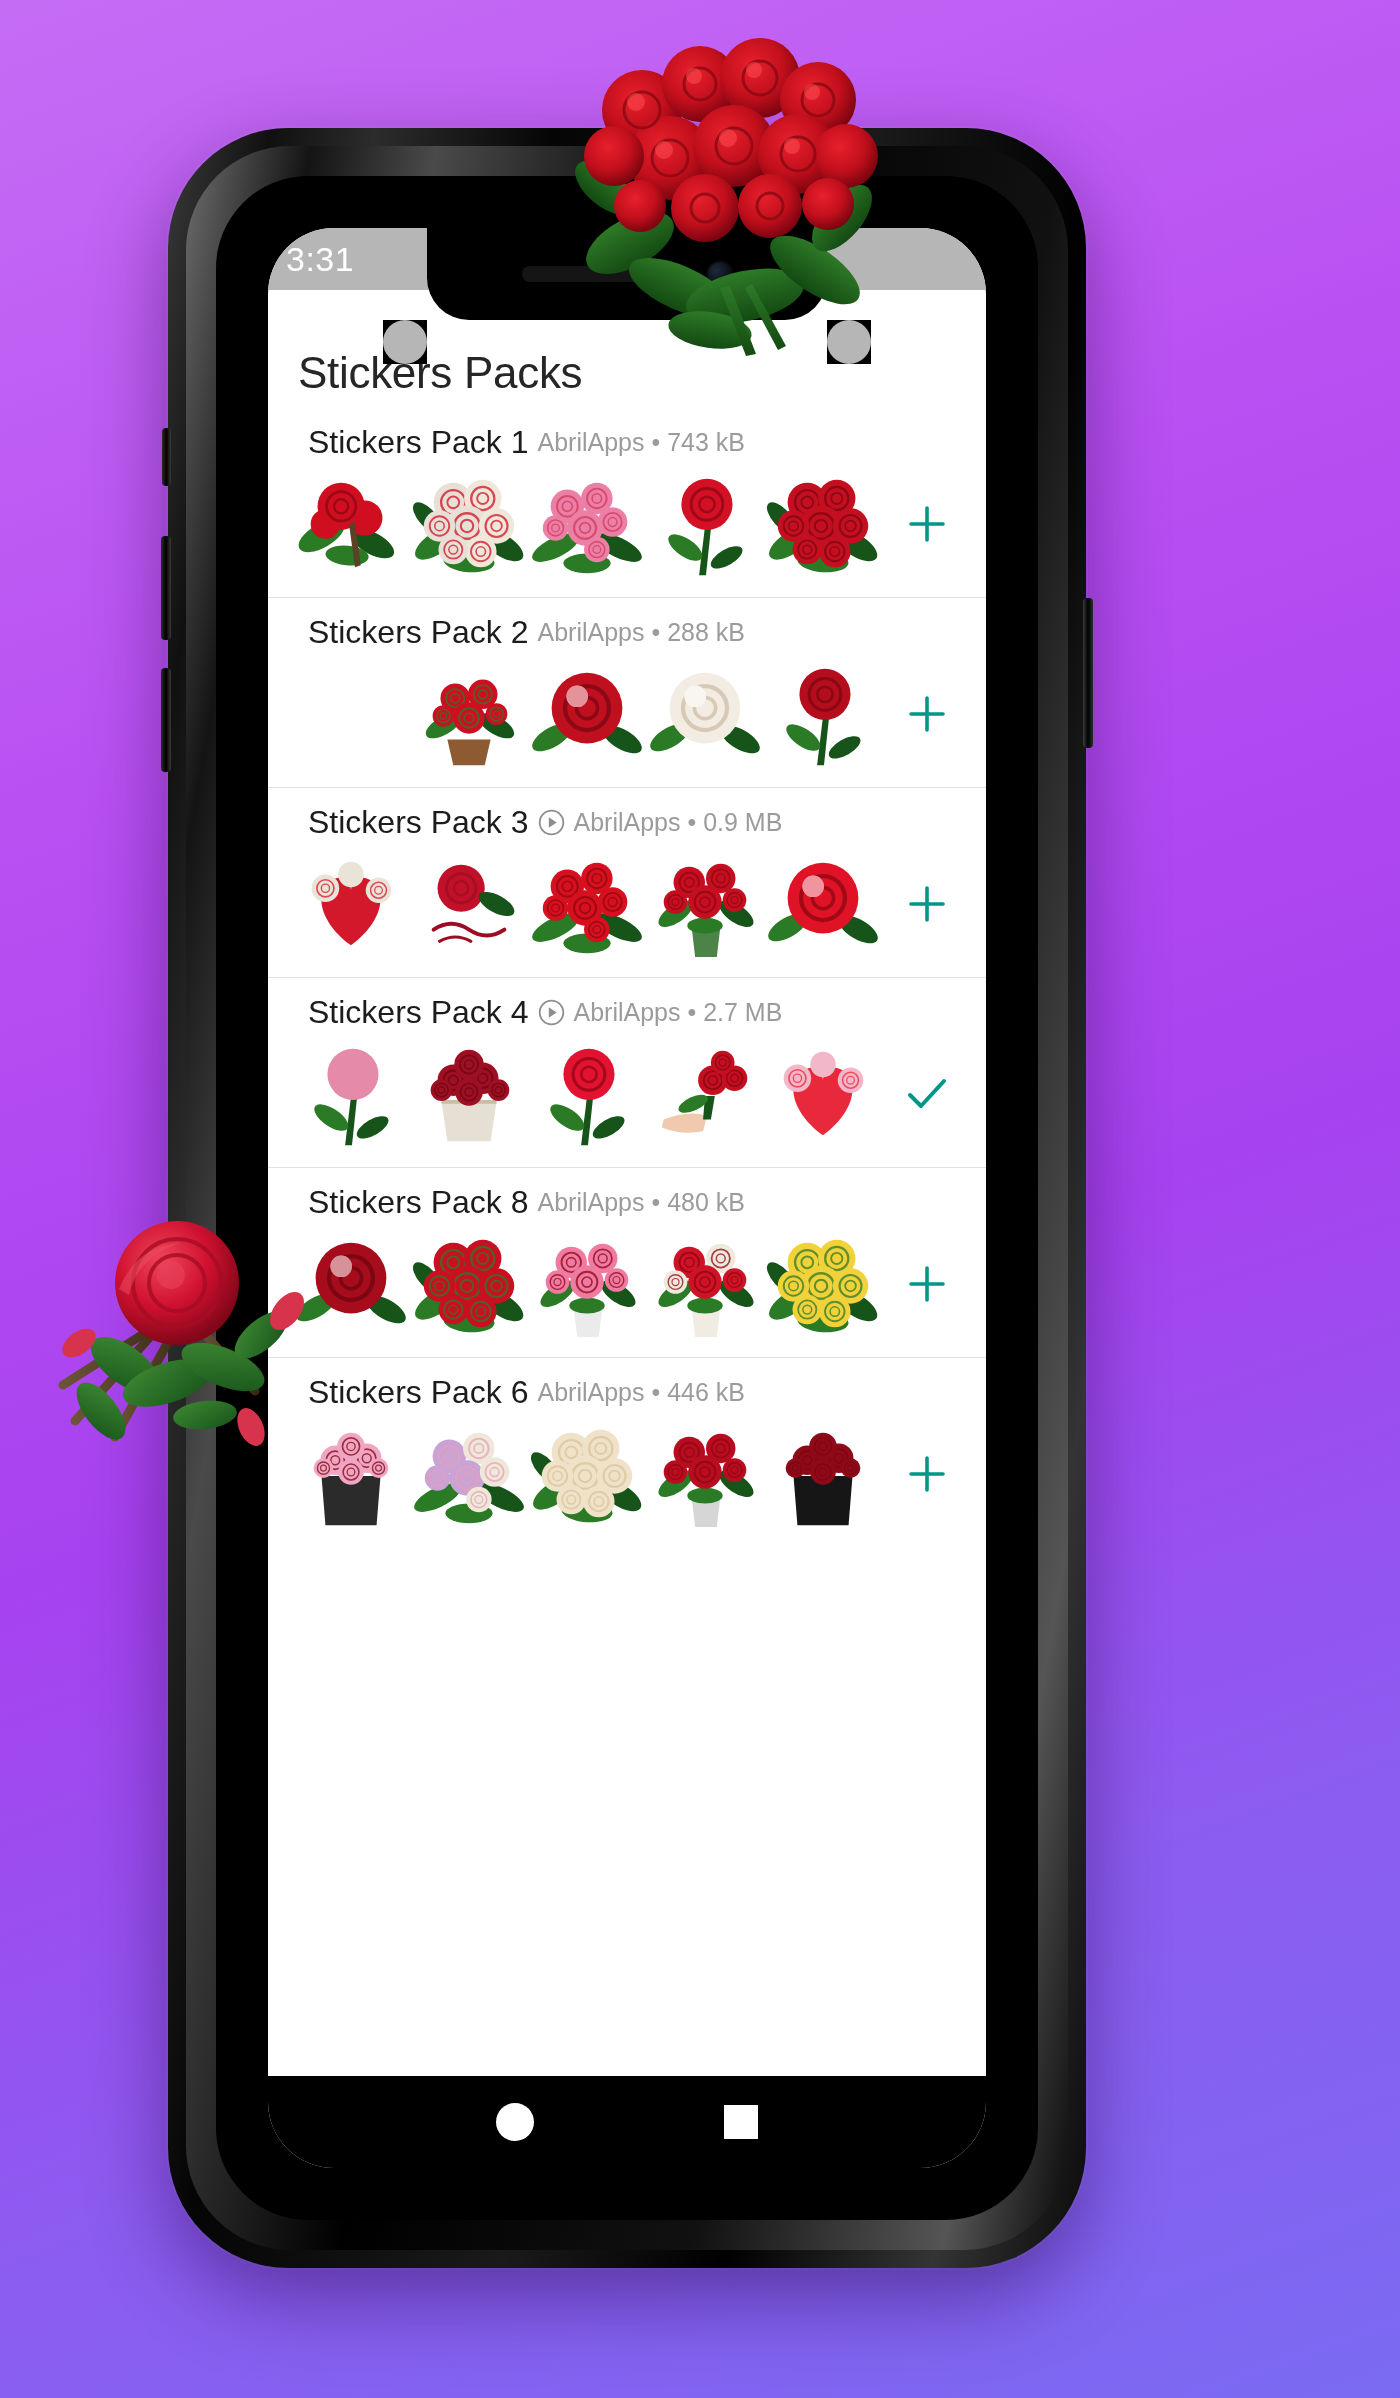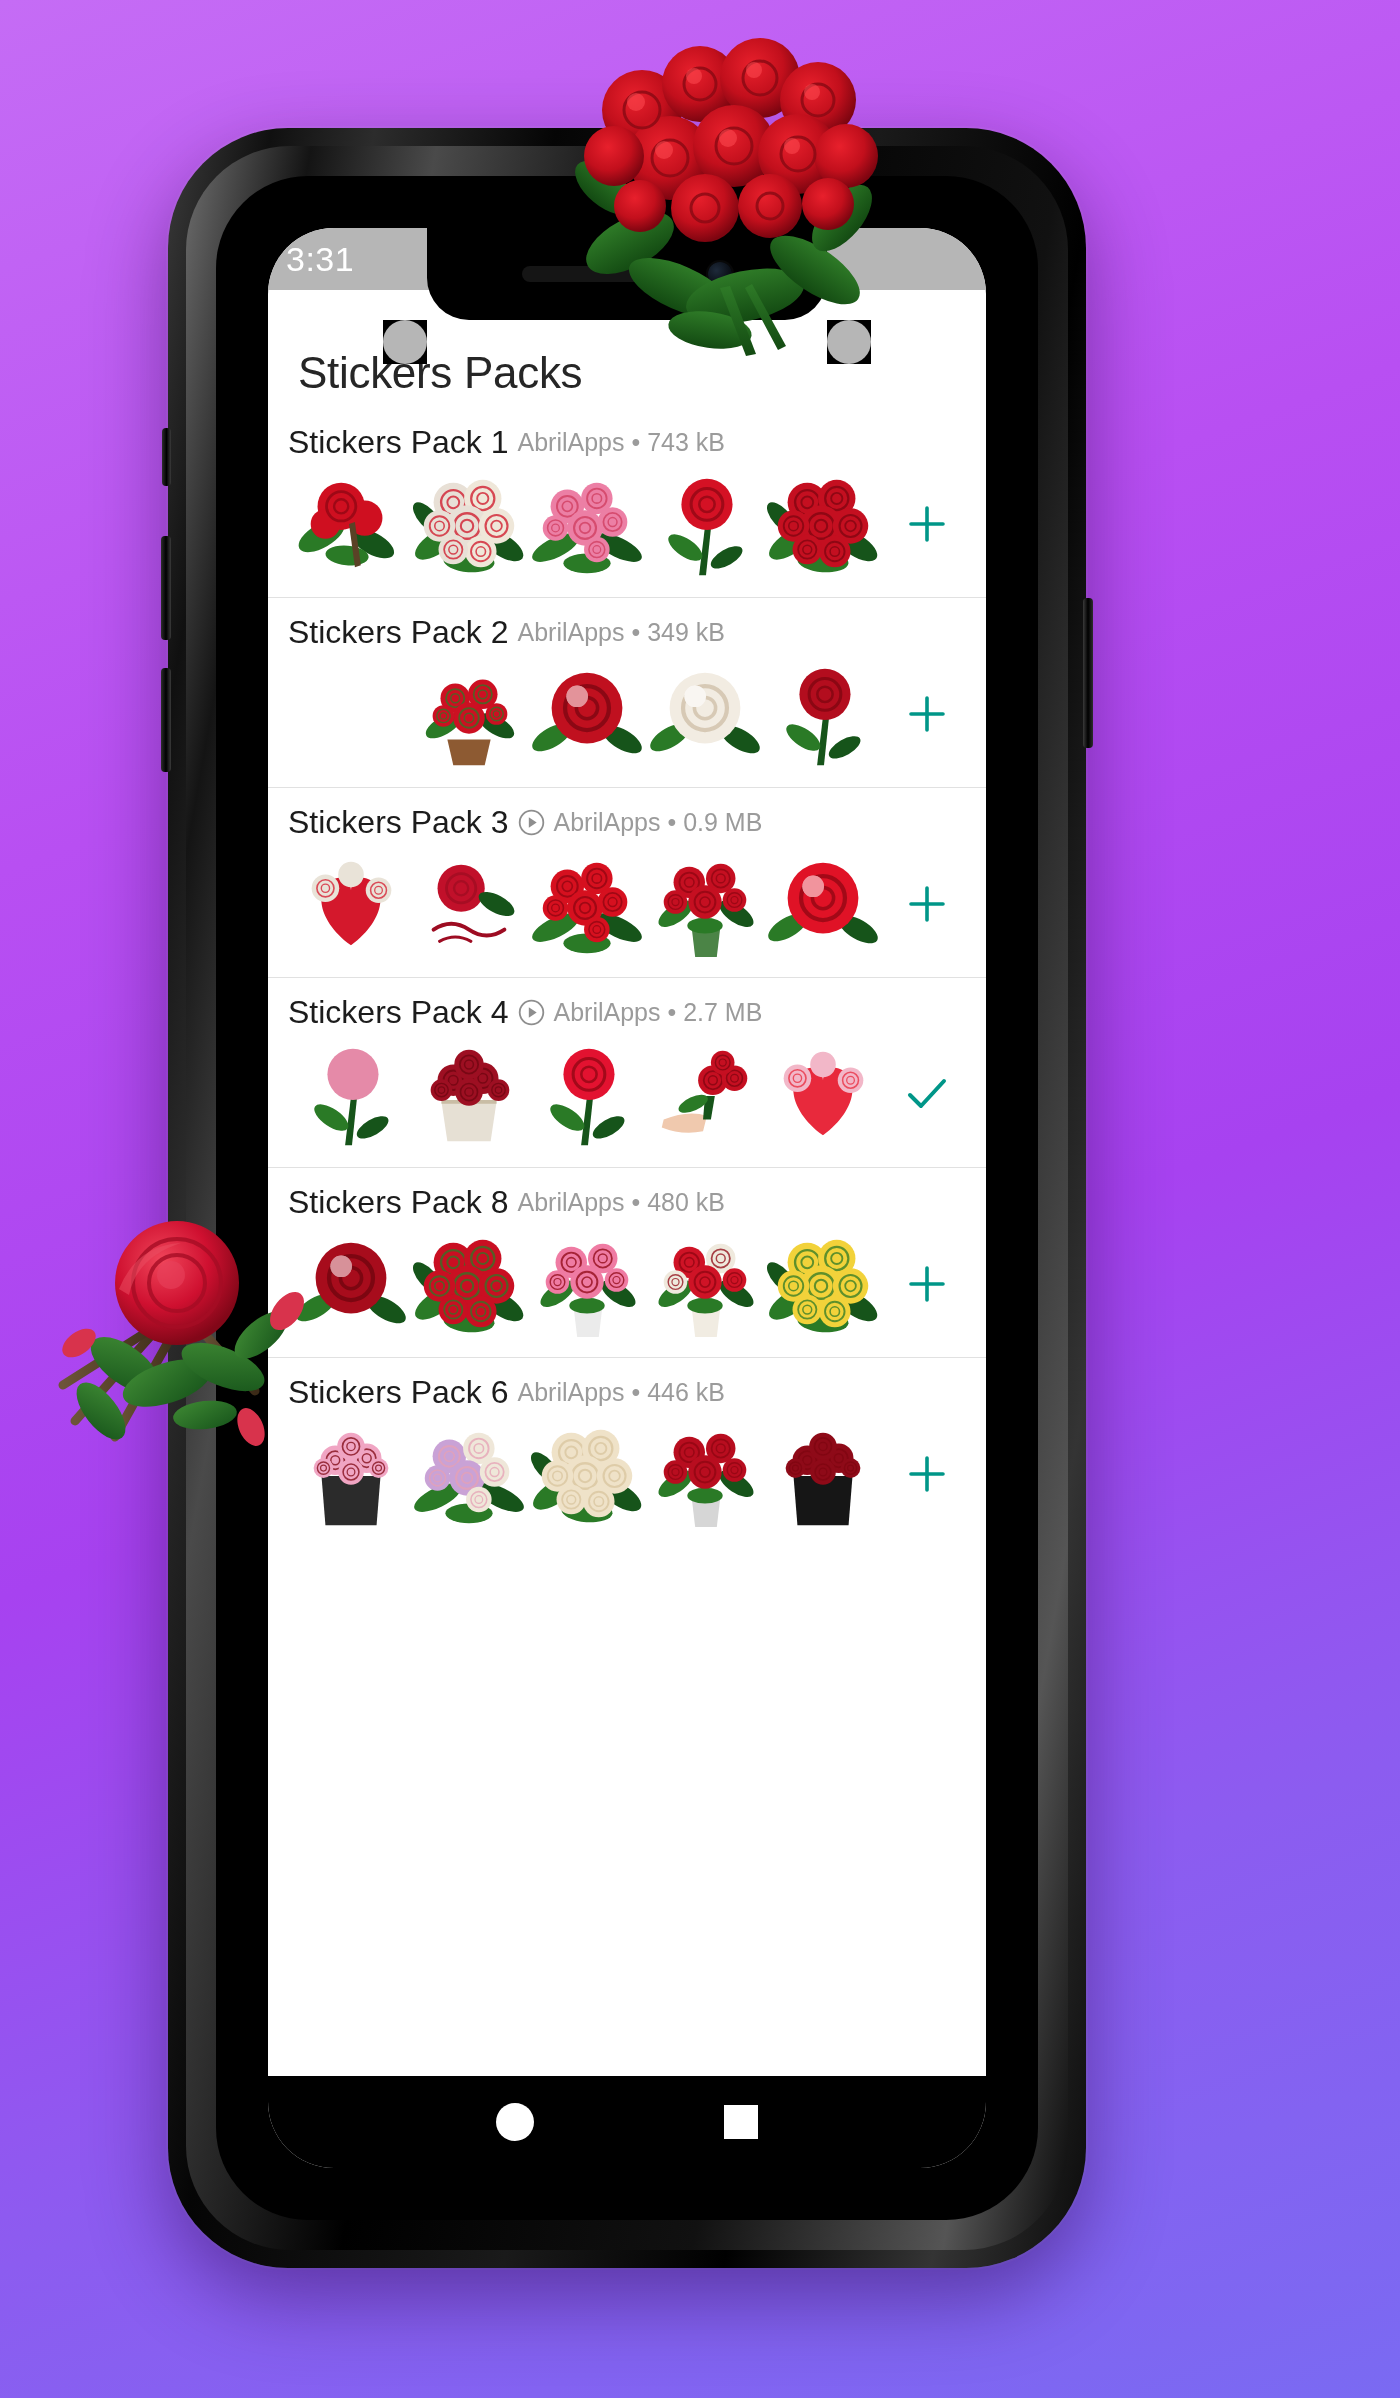--- a/index.html
+++ b/index.html
@@ -71,21 +71,21 @@
   
   #page-title{
     font-size:44px; font-weight:400; color:#262626; padding:58px 0 10px 30px; flex:none;
     letter-spacing:-.3px;
   }
 
   
   #pack-list{ flex:1; overflow:hidden; background:#fff; }
   .pack-row{ border-top:1px solid #e1e1e1; padding:16px 0 14px 0; position:relative; }
   .pack-row:first-child{ border-top:none; }
-  .pack-header{ display:flex; align-items:center; padding:0 20px; gap:9px; }
+  .pack-header{ display:flex; align-items:center; padding:0 40px; gap:9px; }
   .pack-title{ font-size:32px; color:#1c1c1c; white-space:nowrap; }
   .pack-meta{ font-size:25px; color:#9b9b9b; white-space:nowrap; }
   .play-icon{ width:27px; height:27px; flex:none; display:block; }
 
   .pack-body{ display:flex; align-items:center; padding:4px 22px 0 24px; }
   .sticker-strip{ display:flex; flex:1; gap:0; }
   .sticker{ width:118px; height:118px; position:relative; flex:none; }
   .sticker svg{ width:100%; height:100%; display:block; }
 
   .action-btn{
@@ -258,21 +258,21 @@
                   <div class="action-btn">
                     <svg width="46" height="46" viewBox="0 0 46 46" aria-hidden="true">
                       <path d="M23 7 V39 M7 23 H39" stroke="#009688" stroke-width="3.6" stroke-linecap="round"></path>
                     </svg>
                   </div>
                 </div>
               </div>
               <div class="pack-row">
                 <div class="pack-header">
                   <span class="pack-title">Stickers Pack 2</span>
-                  <span class="pack-meta">AbrilApps • 349 kB</span>
+                  <span class="pack-meta">AbrilApps • 288 kB</span>
                 </div>
                 <div class="pack-body">
                   <div class="sticker-strip">
                     <div class="sticker">
                       <svg viewBox="0 0 120 120" xmlns="http://www.w3.org/2000/svg"></svg>
                     </div>
                     <div class="sticker">
                       <svg viewBox="0 0 120 120" xmlns="http://www.w3.org/2000/svg">
                         <path d="M38 86 L82 86 L76 112 L44 112 Z" fill="#8d5a32"></path>
                         <ellipse cx="34" cy="72" rx="20" ry="9" transform="rotate(-30 34 72)" fill="#2a7a26"></ellipse>

